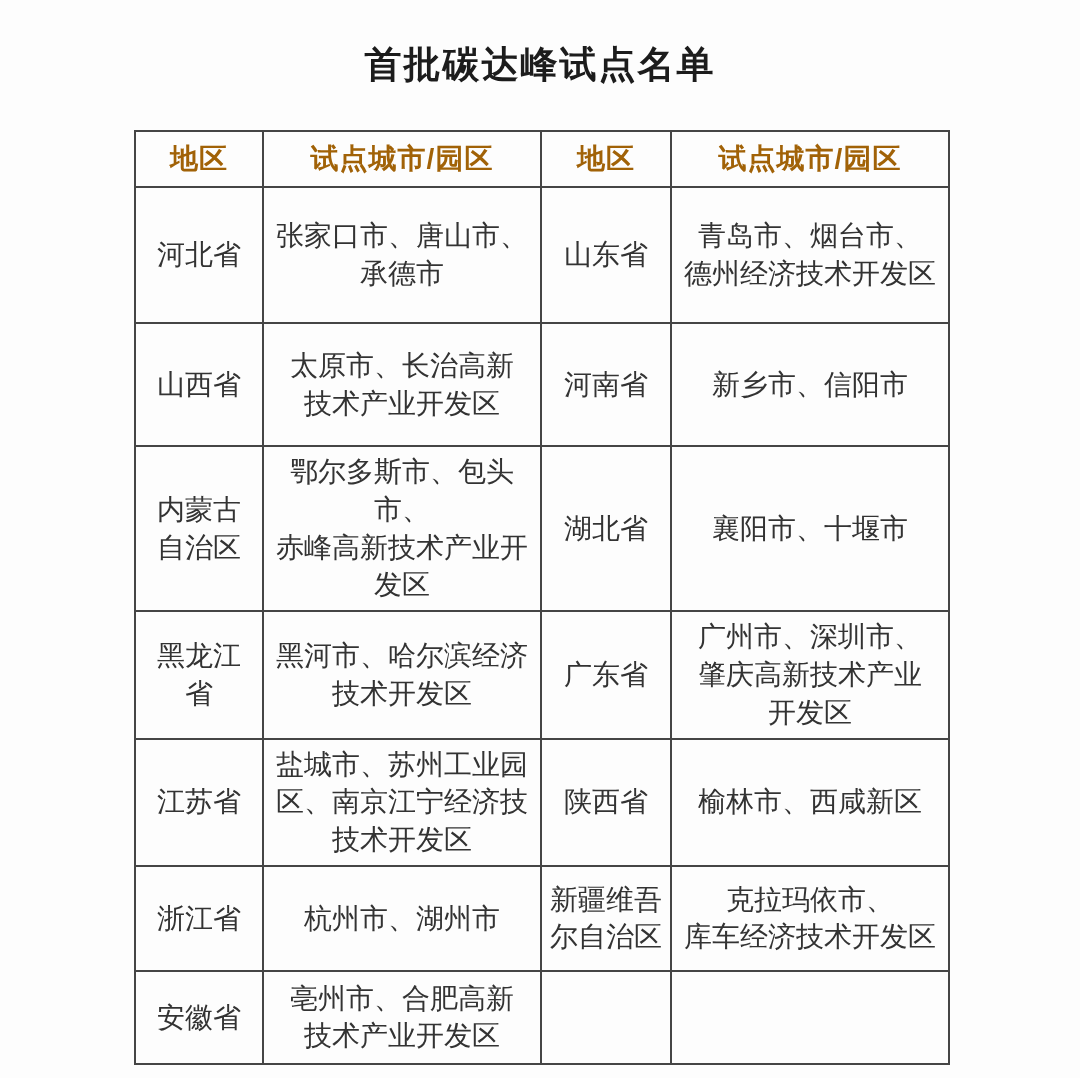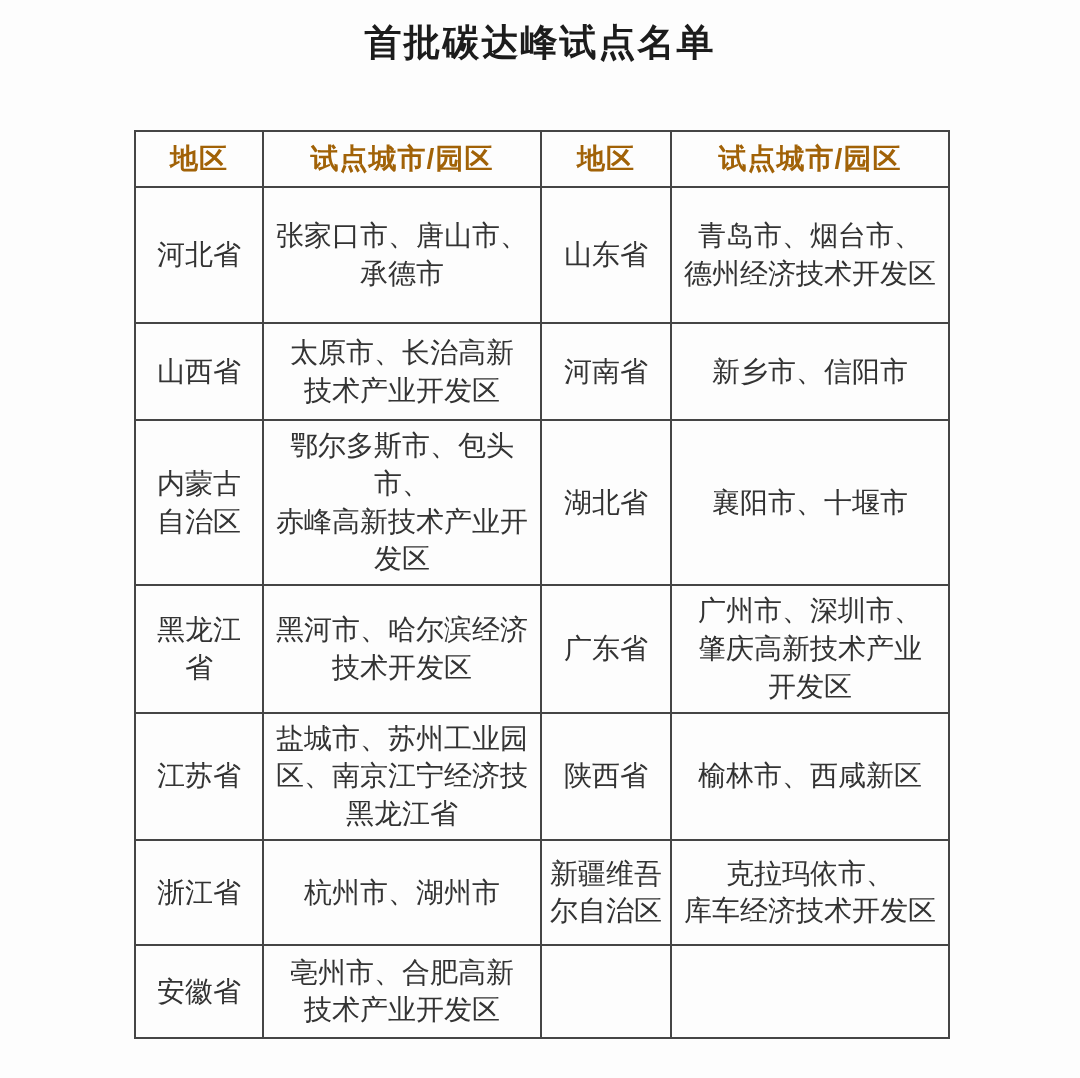--- a/index.html
+++ b/index.html
@@ -11,21 +11,21 @@
     position: relative;
   }
   .page {
     position: absolute;
     width: 1080px; height: 1078px;
     top: 0; left: 0;
     background: #fdfdfd;
   }
   .title {
     position: absolute;
-    top: 18px; left: 0;
+    top: 40px; left: 0;
     width: 100%;
     text-align: center;
     font-family: "Liberation Serif", "DejaVu Serif", serif;
     font-weight: bold;
     font-size: 37px;
     letter-spacing: 2px;
     color: #1c1c1c;
   }
   table.pilot-table {
     position: absolute;
@@ -53,21 +53,21 @@
     color: #a16207;
     letter-spacing: 1px;
   }
   td {
     font-size: 28px;
     color: #333333;
     line-height: 1.35;
     white-space: pre-line;
   }
   tbody tr:nth-child(1) { height: 136px; }
-  tbody tr:nth-child(2) { height: 97px; }
+  tbody tr:nth-child(2) { height: 123px; }
   tbody tr:nth-child(3) { height: 114px; }
   tbody tr:nth-child(4) { height: 95px;  }
   tbody tr:nth-child(5) { height: 115px; }
   tbody tr:nth-child(6) { height: 105px; }
   tbody tr:nth-child(7) { height: 93px; }
   tbody tr:nth-child(8) { height: 105px; }
 </style>
 </head>
 <body>
 
@@ -125,21 +125,21 @@
     <td>广东省</td>
     <td>广州市、深圳市、
 肇庆高新技术产业
 开发区</td>
   </tr>
 
   <tr>
     <td>江苏省</td>
     <td>盐城市、苏州工业园
 区、南京江宁经济技
-黑龙江省</td>
+技术开发区</td>
     <td>陕西省</td>
     <td>榆林市、西咸新区</td>
   </tr>
 
   <tr>
     <td>浙江省</td>
     <td>杭州市、湖州市</td>
     <td>新疆维吾
 尔自治区</td>
     <td>克拉玛依市、

